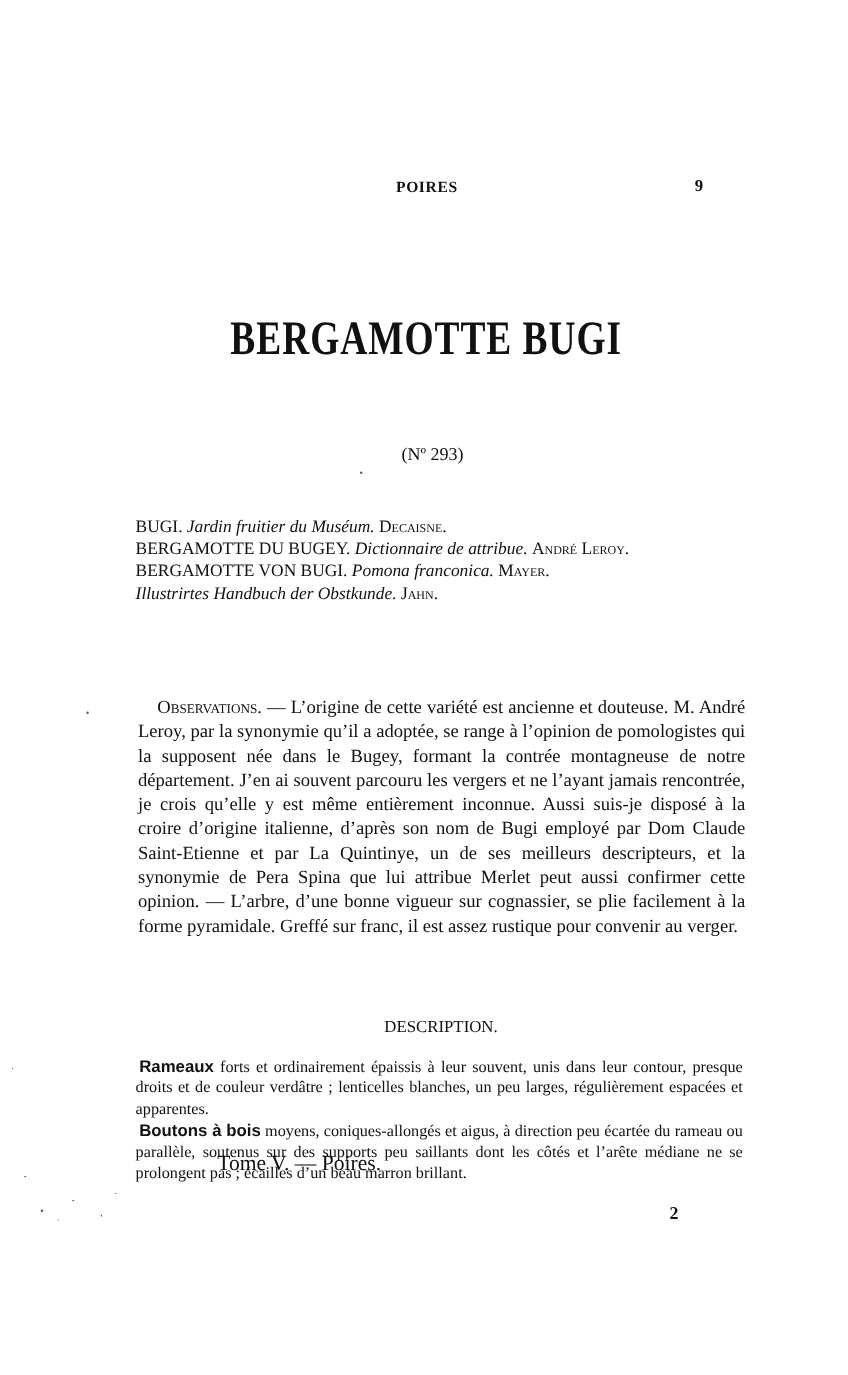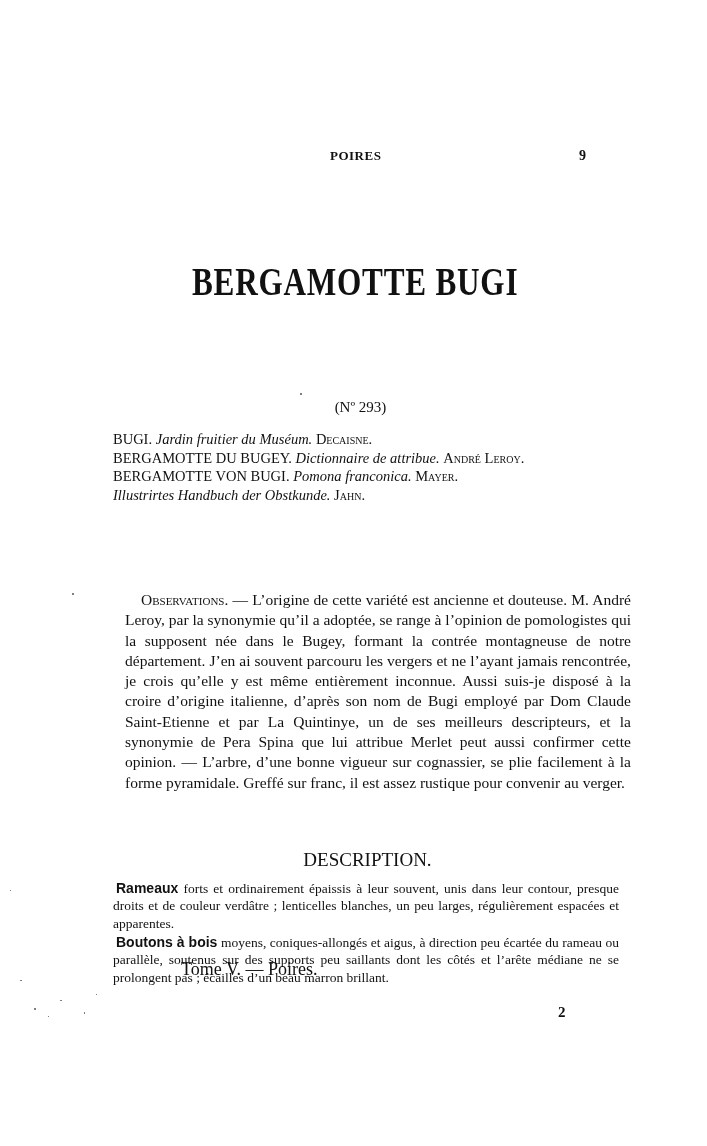--- a/index.html
+++ b/index.html
@@ -10,34 +10,34 @@
   .running-head { position: absolute; top: 148px; left: 330px; font-size: 13px; font-weight: bold;
                   letter-spacing: 0.5px; font-family: "Liberation Serif", serif; }
   .page-number { position: absolute; top: 148px; left: 579px; font-size: 14px; font-weight: bold;
                  font-family: "Liberation Serif", serif; }
 
   .title { position: absolute; top: 258px; left: 0; width: 707px; text-align: center;
            font-family: "Liberation Serif", serif; font-size: 40px; font-weight: bold;
            transform: scaleX(0.78); transform-origin: 361px 0; letter-spacing: 1px; }
 
   .number { position: absolute; top: 371px; left: 0; width: 707px; text-align: center;
-            font-family: "Liberation Serif", serif; font-size: 15px; padding-left: 14px; box-sizing: border-box; margin-top: 28px; }
+            font-family: "Liberation Serif", serif; font-size: 15px; padding-left: 14px; box-sizing: border-box; }
 
   .synonyms { position: absolute; top: 430px; left: 113px; width: 520px;
               font-family: "Liberation Serif", serif; font-size: 14.5px; line-height: 18.5px; }
   .synonyms .line { white-space: nowrap; }
   .sc { font-variant: small-caps; }
   .it { font-style: italic; }
 
   .observations { position: absolute; top: 578px; left: 113px; width: 506px;
                   font-family: "Liberation Serif", serif; font-size: 15.5px; line-height: 20.3px;
-                  text-align: justify; text-indent: 16px; margin: 12px; }
+                  text-align: justify; text-indent: 16px; margin: 2px; }
 
   .desc-heading { position: absolute; top: 849px; left: 0; width: 707px; text-align: center;
-                  font-family: "Liberation Serif", serif; font-size: 19px; padding-left: 28px; box-sizing: border-box; }
+                  font-family: "Liberation Serif", serif; font-size: 14px; padding-left: 28px; box-sizing: border-box; }
 
   .desc-para { position: absolute; left: 113px; width: 506px; margin: 0;
                font-family: "Liberation Serif", serif; font-size: 13.5px; line-height: 17.3px;
                text-align: justify; text-indent: 3px; }
   .desc-para .term { font-weight: 900; font-family: Liberation Sans, sans-serif; font-size: 14px; }
   #para-rameaux { top: 880px; }
   #para-boutons { top: 934px; }
 
   .footer-left { position: absolute; top: 959px; left: 145px; font-size: 18px;
                  font-family: "Liberation Serif", serif; margin-left: 36px; }

